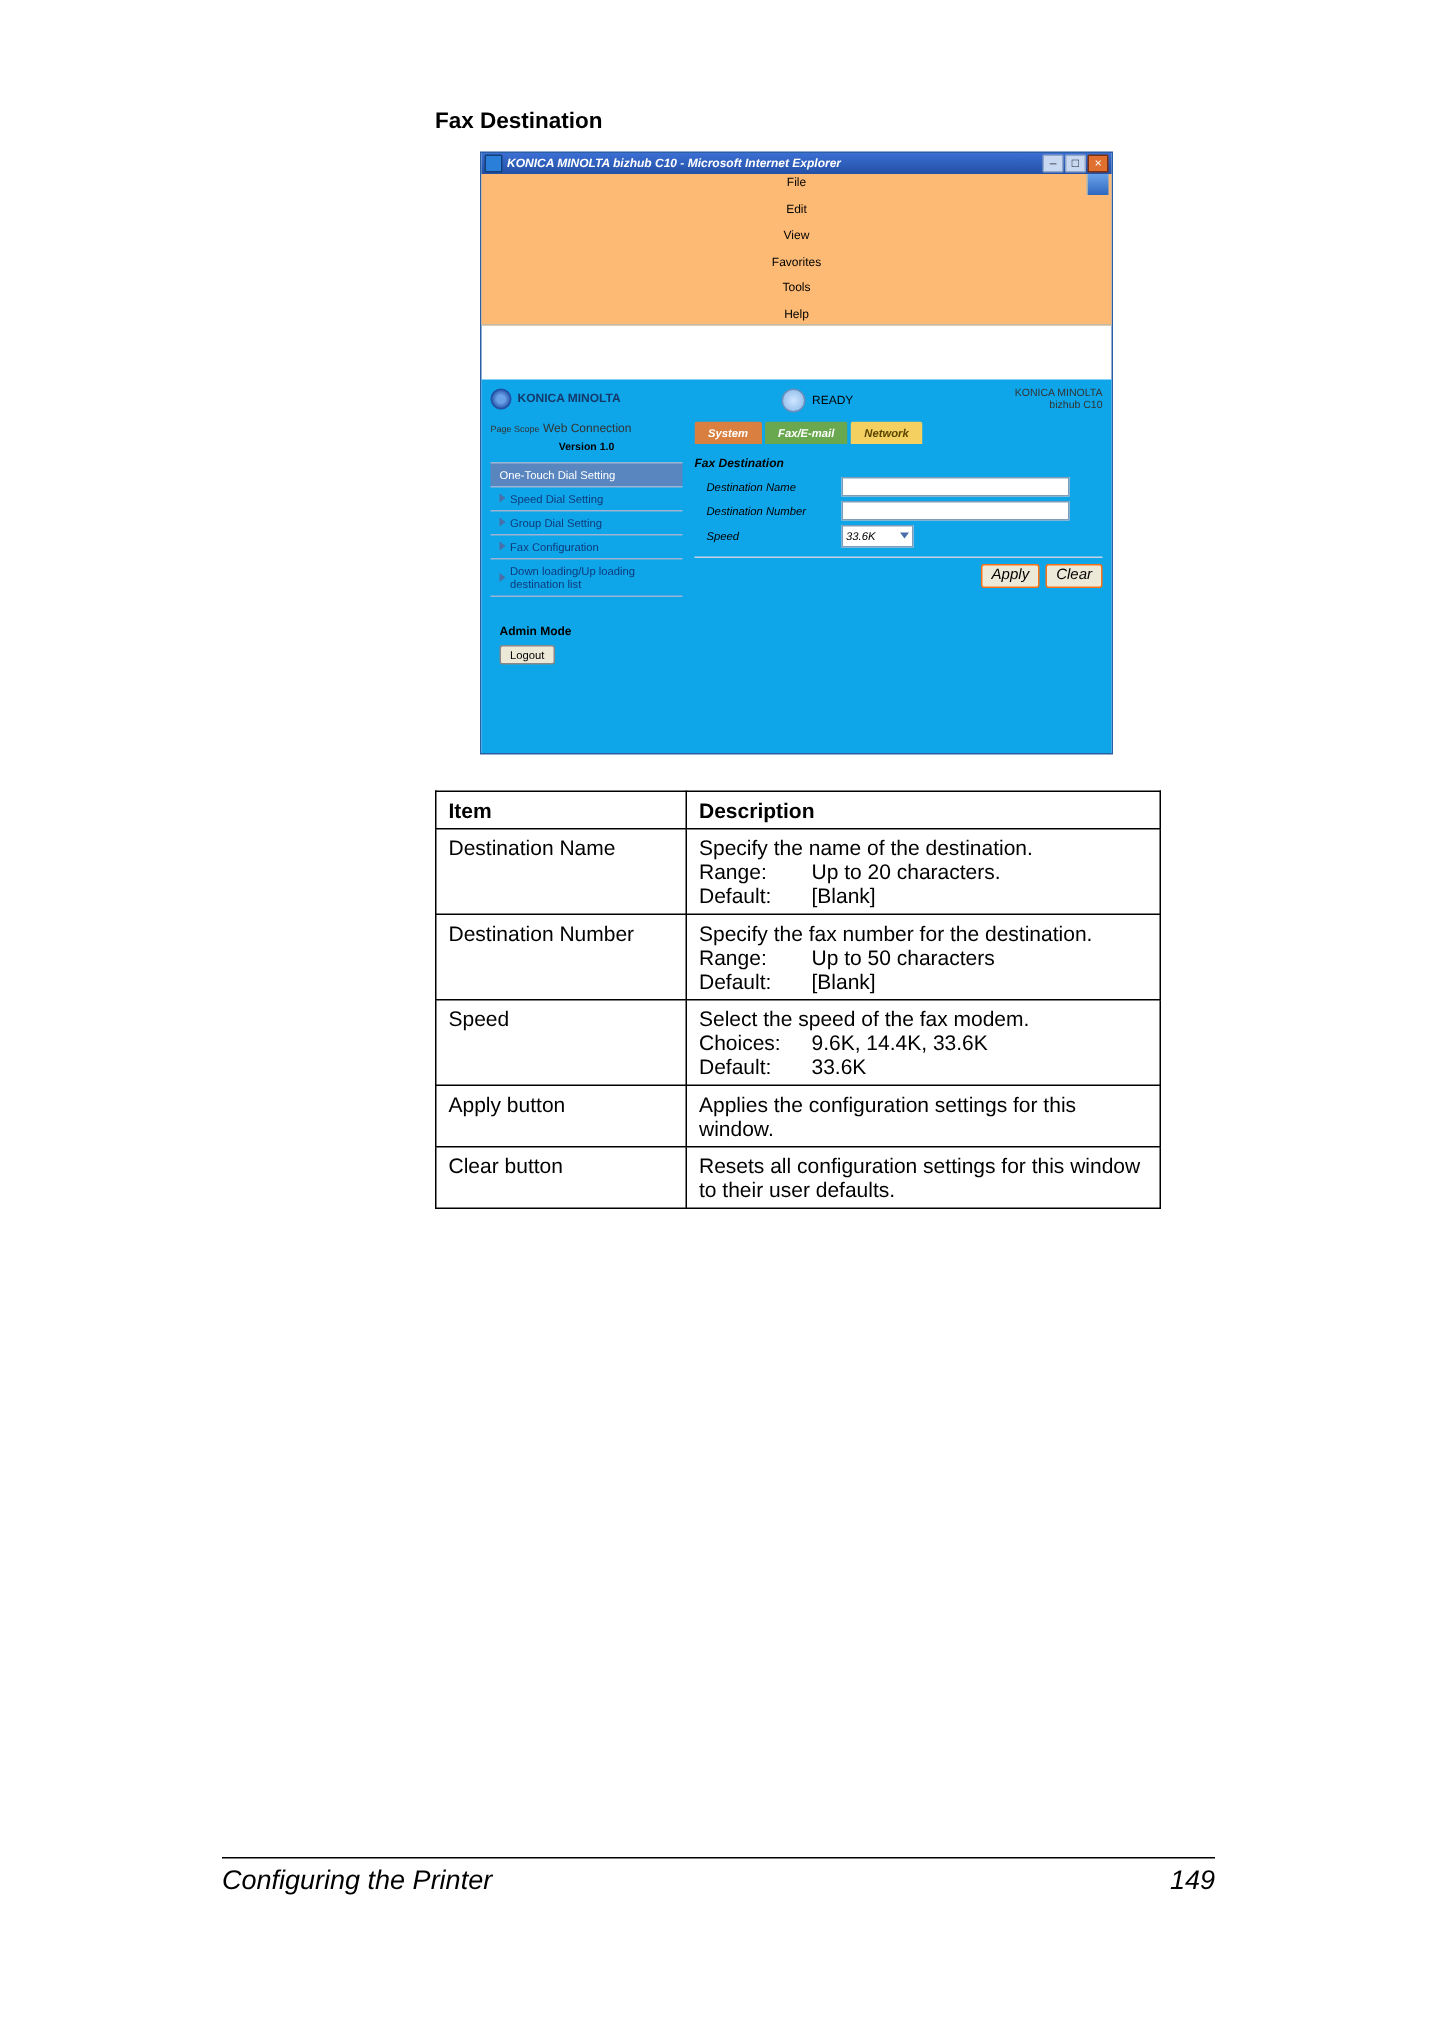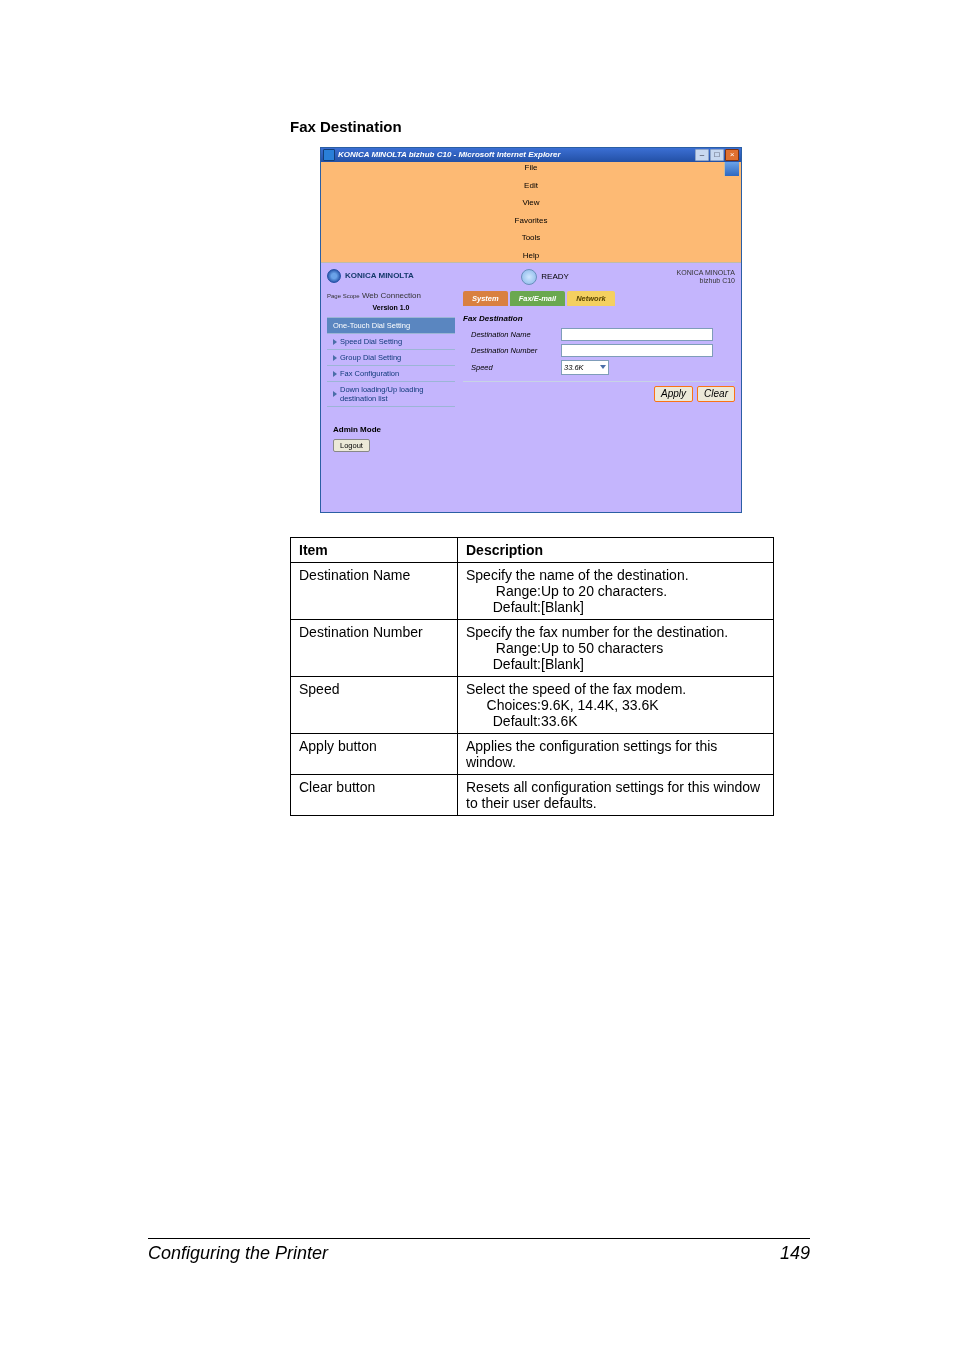--- a/index.html
+++ b/index.html
@@ -8,21 +8,21 @@
     background: #fff;
     font-family: Arial, Helvetica, sans-serif;
     color: #000;
     width: 954px;
   }
   .page {
     width: 954px;
     height: 1350px;
     position: relative;
     box-sizing: border-box;
-    padding: 118px 180px 0 290px;
+    padding: 72px 180px 0 290px;
   }
   h4.section-heading {
     font-size: 15px;
     font-weight: bold;
     margin: 0 0 12px 0;
   }
   .screenshot-wrap {
     margin: 0 0 24px 30px;
   }
   
@@ -75,23 +75,24 @@
     flex-direction: column;
   }
   .ie-menubar-right {
     position: absolute;
     right: 2px; top: 0;
     width: 14px; height: 14px;
     background: linear-gradient(#6aa2e8,#2e68c0);
     border-left: 1px solid #c0bca8;
   }
   .ie-content {
-    background: #c4b5fd;
+    background: #0ea5e9;
     padding: 4px 6px 10px 6px;
     min-height: 235px;
+    margin-top: 36px;
   }
   .brand-row {
     display: flex;
     align-items: flex-start;
     justify-content: space-between;
     padding: 2px 0 4px;
   }
   .brand-left { display: flex; align-items: center; gap: 4px; }
   .km-logo {
     width: 12px; height: 12px; border-radius: 50%;
@@ -204,21 +205,21 @@
     padding: 4px 8px;
     text-align: left;
     vertical-align: top;
   }
   table.info th {
     font-weight: bold;
     background: #fff;
   }
   .col-item { width: 150px; }
   .desc-line { display: flex; }
-  .desc-key { width: 75px; text-align: right; }
+  .desc-key { width: 75px; }
 
   .footer {
     position: absolute;
     left: 148px;
     right: 144px;
     bottom: 86px;
     border-top: 1px solid #000;
     padding-top: 4px;
     display: flex;
     justify-content: space-between;

